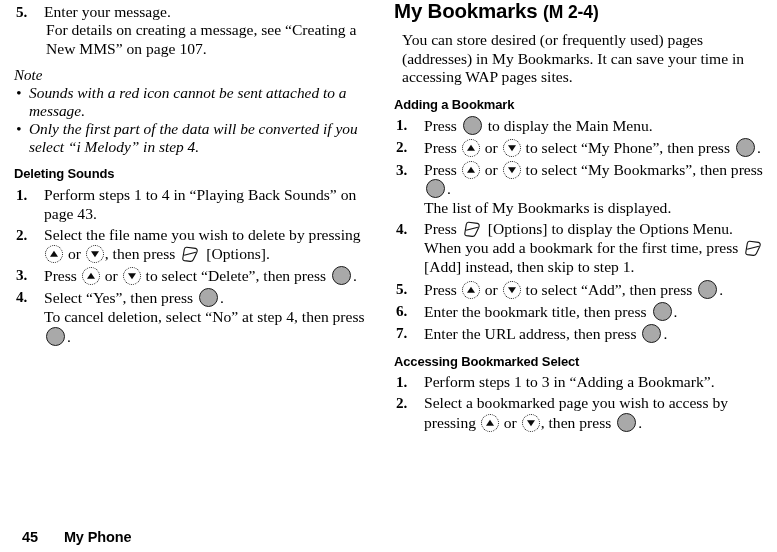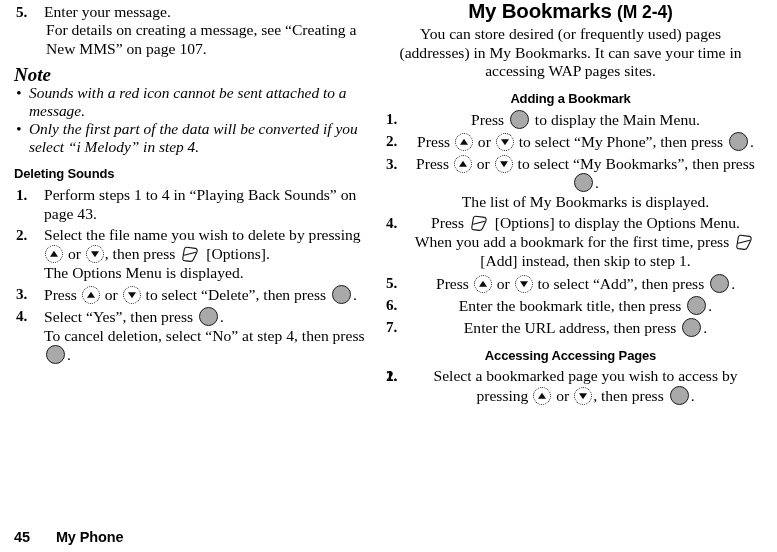--- a/index.html
+++ b/index.html
@@ -17,21 +17,21 @@
   }
   .page {
     position: absolute;
     inset: 0;
   }
   .col {
     position: absolute;
     top: 0;
   }
   .col-left  { left: 14px;  width: 368px; }
-  .col-right { left: 384px; width: 373px; text-align: center; }
+  .col-right { left: 394px; width: 373px; }
 
   
   .h1 {
     font-family: "Liberation Sans", sans-serif;
     font-weight: bold;
     font-size: 20.5px;
     line-height: 22px;
     letter-spacing: -0.2px;
     margin: 0 0 2px 0;
     white-space: nowrap;
@@ -44,26 +44,26 @@
     font-family: "Liberation Sans", sans-serif;
     font-weight: bold;
     font-size: 13px;
     line-height: 19px;
     letter-spacing: -0.15px;
     margin: 8px 0 1px 0;
   }
   .para {
     font-size: 15.6px;
     line-height: 18.6px;
-    margin: 1px;
+    margin: 8px;
   }
   .note-title {
-    font-weight: bold;
+    font-weight: normal;
     font-style: italic;
-    font-size: 19px;
+    font-size: 15px;
     line-height: 18px;
     margin: 7px 0 0 0;
   }
   .note-list {
     list-style: none;
     margin: 0;
     padding: 0;
   }
   .note-list li {
     font-style: italic;
@@ -149,21 +149,21 @@
     width: 19px;
     height: 18px;
     margin: 0 2px;
     vertical-align: -5px;
   }
   .key-soft svg { display: block; }
 
   
   .footer {
     position: absolute;
-    left: 14px;
+    left: 22px;
     bottom: 7px;
     font-family: "Liberation Sans", sans-serif;
     font-weight: bold;
     font-size: 14.5px;
     letter-spacing: -0.1px;
     text-align: center;
   }
   .footer .pageno { display: inline-block; }
   .footer .secname { display: inline-block; margin-left: 22px; }
 </style>
@@ -209,21 +209,20 @@
         <span class="key key-nav up"><span class="tri"></span></span>
         <span>or</span>
         <span class="key key-nav down"><span class="tri"></span></span><span>, then press</span>
         <span class="key key-soft">
           <svg width="19" height="18" viewBox="0 0 19 18">
               <path d="M5.6 1.2 L14.5 2.4 Q17.2 3.2 15.6 6.8 L12.4 13.4 Q11.4 15.6 9.2 15.4 L3.4 14.6 Q1.4 14.2 1.9 11.8 L3.3 3.4 Q3.7 1.1 5.6 1.2 Z" fill="none" stroke="#111" stroke-width="1.1"></path>
               <path d="M3.1 9.3 L14.9 6.3" fill="none" stroke="#111" stroke-width="1.1"></path>
             </svg>
         </span>
         <span>[Options].</span>
-        <div class="sub">The Options Menu is displayed.</div>
       </li>
 
       <li>
         <span class="num">3.</span>
         <span>Press</span>
         <span class="key key-nav up"><span class="tri"></span></span>
         <span>or</span>
         <span class="key key-nav down"><span class="tri"></span></span>
         <span>to select “Delete”, then press</span>
         <span class="key key-center"></span><span>.</span>
@@ -322,25 +321,26 @@
       </li>
 
       <li>
         <span class="num">7.</span>
         <span>Enter the URL address, then press</span>
         <span class="key key-center"></span><span>.</span>
       </li>
 
     </ol>
 
-    <div class="h2">Accessing Accessing Pages</div>
+    <div class="h2">Accessing Bookmarked Select</div>
 
     <ol class="steps">
       <li>
         <span class="num">1.</span>
+        <span>Perform steps 1 to 3 in “Adding a Bookmark”.</span>
       </li>
       <li>
         <span class="num">2.</span>
         <span>Select a bookmarked page you wish to access by pressing</span>
         <span class="key key-nav up"><span class="tri"></span></span>
         <span>or</span>
         <span class="key key-nav down"><span class="tri"></span></span><span>, then press</span>
         <span class="key key-center"></span><span>.</span>
       </li>
     </ol>

